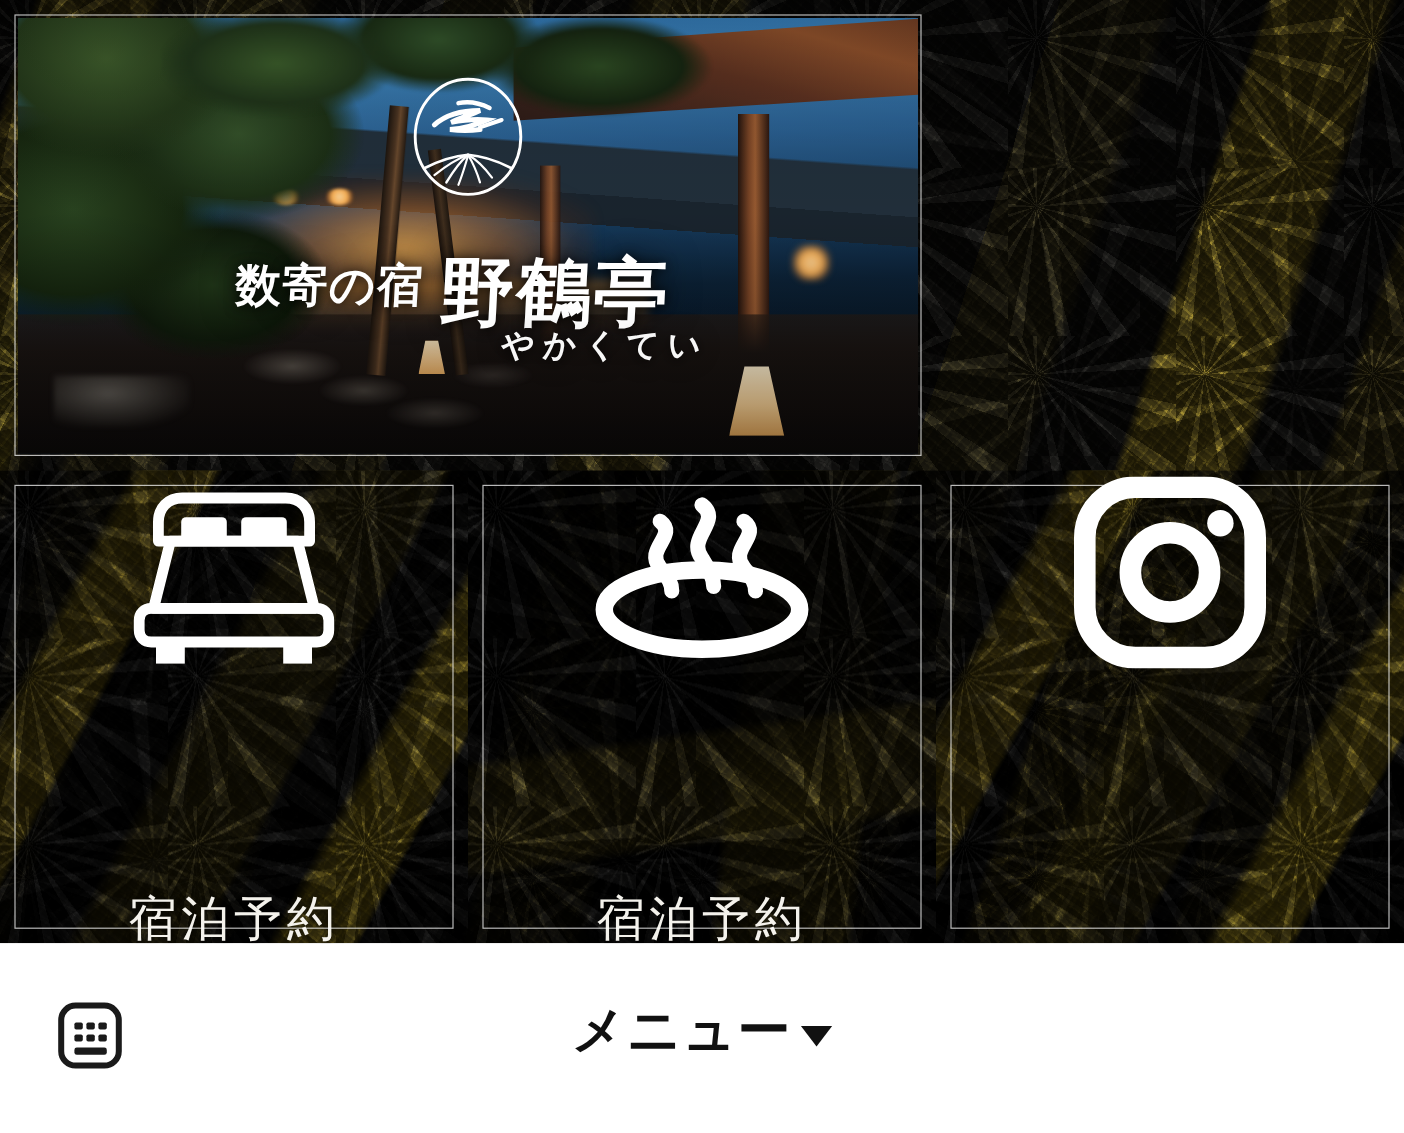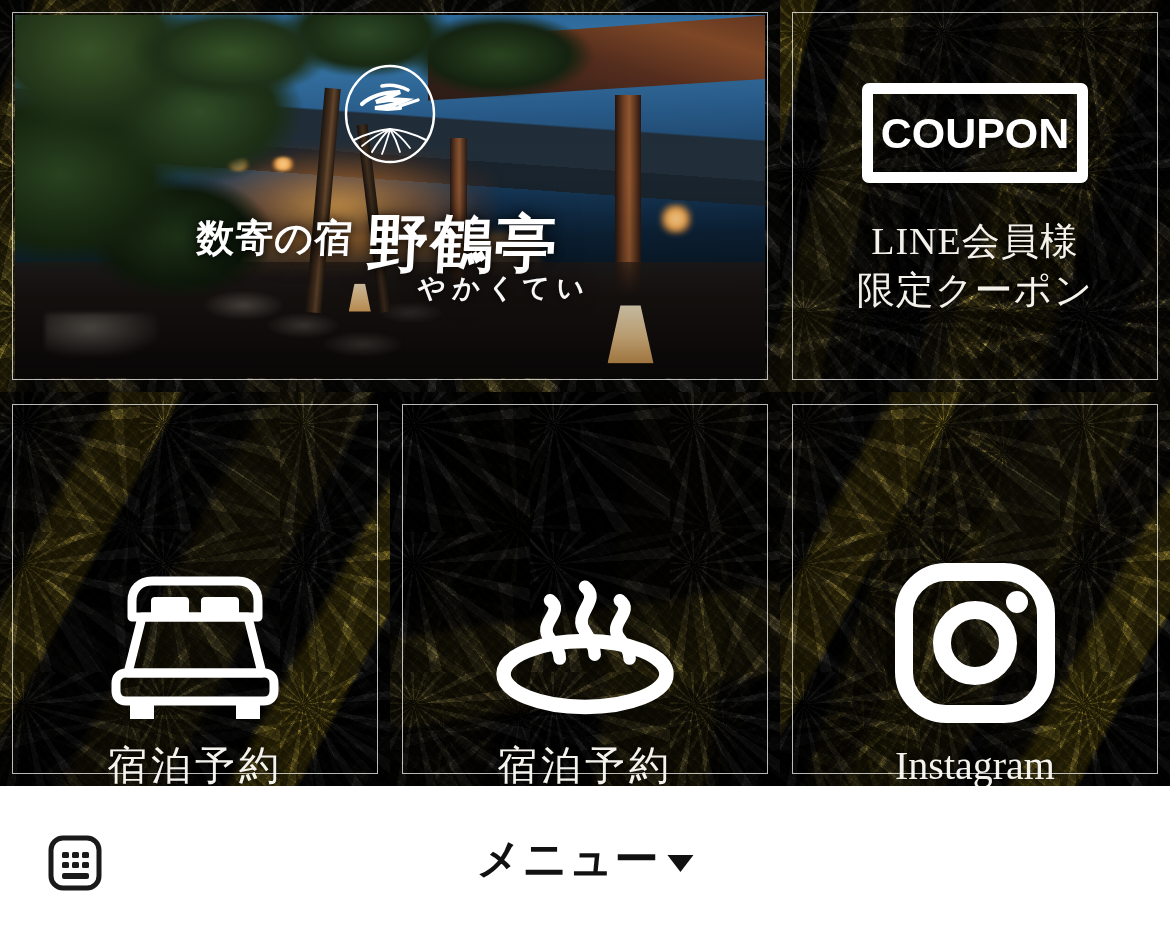--- a/index.html
+++ b/index.html
@@ -272,21 +272,21 @@
   }
 
   
   #tile-stay      { left: 0;    top: 392px; width: 390px; height: 394px; }
   #tile-dayuse    { left: 390px; top: 392px; width: 390px; height: 394px; }
   #tile-instagram { left: 780px; top: 392px; width: 390px; height: 394px; }
 
   .tile-body {
     position: absolute; inset: 0;
     display: flex; flex-direction: column;
-    align-items: center; justify-content: flex-end;
+    align-items: center; justify-content: space-between;
     z-index: 5;
   }
   .tile-icon {
     width: 190px; height: 170px;
     display: flex; align-items: center; justify-content: center;
     margin-bottom: 18px;
   }
   .tile-icon svg { display: block; }
   .tile-label {
     color: #f4f2ec;
@@ -350,21 +350,21 @@
     left: 50%; top: 45px;
     transform: translateX(-50%);
     display: flex; align-items: center; gap: 8px;
     cursor: pointer;
     padding: 6px 14px;
   }
   #menu-toggle-label {
     color: #111111;
     font-size: 44px;
     font-weight: 700;
-    font-family: Liberation Sans, sans-serif;
+    font-family: Liberation Serif, serif;
     letter-spacing: 1px;
     line-height: 1;
   }
   #menu-toggle-caret {
     width: 0; height: 0;
     border-left: 13px solid transparent;
     border-right: 13px solid transparent;
     border-top: 17px solid #111111;
     margin-top: 8px;
   }
@@ -420,34 +420,20 @@
         <path d="M20 84 C30 76, 40 70, 48 67" stroke="#ffffff" stroke-width="1.8" stroke-linecap="round" fill="none"></path>
       </svg>
     </div>
 
     <div class="hero-name" id="hero-name-main"><span class="small">数寄の宿</span><span>野鶴亭</span></div>
     <div class="hero-name" id="hero-name-kana">やかくてい</div>
 
     <div class="tile-inner-border"></div>
   </div>
 
-  <div class="tile" id="tile-coupon">
-    <div class="paint-a"></div>
-    <div class="bg-grain" style="position:absolute;inset:0;opacity:.8"></div>
-    <div class="coupon-body">
-      <div class="coupon-badge">
-        <span id="coupon-badge-text">COUPON</span>
-      </div>
-      <div class="coupon-caption">
-        <div>LINE会員様</div>
-        <div>限定クーポン</div>
-      </div>
-    </div>
-    <div class="tile-inner-border"></div>
-  </div>
 
   <div class="tile" id="tile-stay">
     <div class="paint-c"></div>
     <div class="bg-grain" style="position:absolute;inset:0;opacity:.85"></div>
     <div class="tile-body">
       <div class="tile-icon">
         <svg width="186" height="164" viewBox="0 0 186 164" fill="none">
 
           <path d="M30 40 C30 28, 38 20, 50 20 L136 20 C148 20, 156 28, 156 40 L156 56 L30 56 Z" stroke="#ffffff" stroke-width="9" fill="none" stroke-linejoin="round"></path>
 
@@ -491,21 +477,20 @@
     <div class="paint-c"></div>
     <div class="bg-grain" style="position:absolute;inset:0;opacity:.85"></div>
     <div class="tile-body">
       <div class="tile-icon">
         <svg width="160" height="160" viewBox="0 0 160 160" fill="none">
           <rect x="9" y="9" width="142" height="142" rx="42" stroke="#ffffff" stroke-width="18"></rect>
           <circle cx="80" cy="80" r="33" stroke="#ffffff" stroke-width="18"></circle>
           <circle cx="122" cy="39" r="11" fill="#ffffff"></circle>
         </svg>
       </div>
-      <div class="tile-label latin">Instagram</div>
     </div>
     <div class="tile-inner-border"></div>
   </div>
 
 </div>
 
 <div id="chatbar">
 
   <div id="keyboard-toggle">
     <span>

